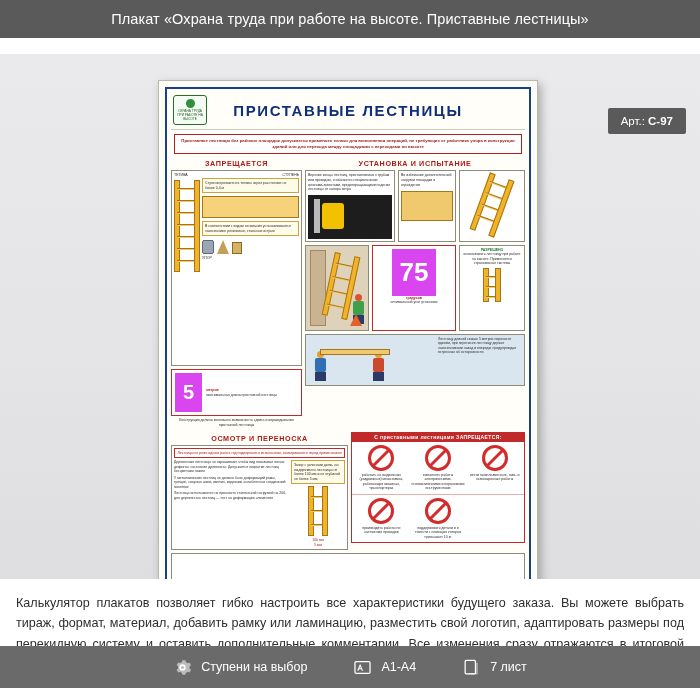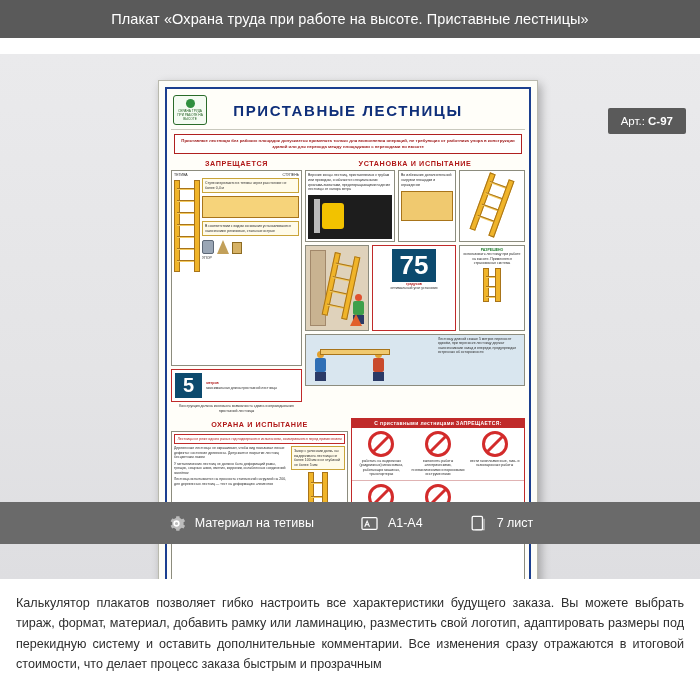--- a/index.html
+++ b/index.html
@@ -130,23 +130,23 @@
     content: ""; position: absolute; top: 0; bottom: 0; width: 4px;
     background: #f0b429; border: 1px solid #a8741a;
   }
   .ladder:before { left: 0; }
   .ladder:after { right: 0; }
   .rung {
     position: absolute; left: 3px; right: 3px; height: 2px;
     background: #f4c95d; border-top: 1px solid #a8741a;
   }
   .numbox {
-    background: #0c4a6e; color: #fff;
+    background: #d946ef; color: #fff;
     font-weight: bold; font-size: 20px;
-    padding: 1px 8px; display: inline-block;
+    padding: 8px 8px; display: inline-block;
   }
   .numbox.big { font-size: 26px; }
 
   .prohibit-head {
     background: #c02a2a; color: #fff;
     font-size: 5px; font-weight: bold;
     text-align: center; padding: 2px;
     letter-spacing: .4px;
   }
   .ban {
@@ -193,21 +193,21 @@
     color: #fff;
     display: flex;
     align-items: center;
     justify-content: center;
     gap: 46px;
     font-size: 12.5px;
   }
   .bb-item { display: flex; align-items: center; gap: 9px; }
   .bb-ico { width: 19px; height: 19px; display: block; }
 
-  .wrap { position: relative; width: 700px; height: 544px; }
+  .wrap { position: relative; width: 700px; height: 688px; }
 </style>
 </head>
 <body>
 
 <div class="wrap">
 
   <div class="topbar">
     <span>Плакат «Охрана труда при работе на высоте. Приставные лестницы»</span>
   </div>
 
@@ -345,21 +345,21 @@
               </div>
               <div style="position:absolute;left:14px;top:14px;width:70px;height:6px;background:#f0c96f;border:1px solid #a8741a"></div>
               <div class="tiny" style="position:absolute;right:2px;top:2px;width:84px">Лестницу длиной свыше 5 метров переносят вдвоём, при переноске лестницу держат наконечниками назад и впереди, предупреждая встречных об осторожности</div>
             </div>
           </div>
         </div>
 
         <div style="display:flex;gap:3px;margin-top:4px">
 
           <div style="width:50%">
-            <div class="sect-title">ОХРАНА И ИСПЫТАНИЕ</div>
+            <div class="sect-title">ОСМОТР И ПЕРЕНОСКА</div>
             <div class="panel" style="padding:2px">
               <div class="tiny c" style="border:1px solid #c02a2a;color:#b01818;padding:2px;margin-bottom:2px">Лестницы не реже одного раза в год подвергаются испытаниям, осматриваются перед применением</div>
               <div style="display:flex;gap:2px">
                 <div style="flex:1">
                   <div class="tiny" style="margin-bottom:2px">Деревянные лестницы не окрашивают, чтобы вид показывал явные дефекты: состояние древесины. Допускается покрытие лестниц бесцветным лаком</div>
                   <div class="tiny">У металлических лестниц не должно быть деформаций рамы, трещин, сварных швов, вмятин, коррозии, ослабленных соединений заклёпок</div>
                   <div class="tiny" style="margin-top:2px">Лестница испытывается на прочность статической нагрузкой на 200, для деревянных лестниц — тест на деформацию элементов</div>
                 </div>
                 <div style="width:54px">
                   <div class="tiny" style="border:1px solid #c9a43a;background:#fffbe9;padding:2px">Зазор с уклонами долж- ны выдерживать лестницы не более 100 мм и не глубиной не более 5 мм</div>
@@ -433,21 +433,21 @@
 
   <div class="desc">Калькулятор плакатов позволяет гибко настроить все характеристики будущего заказа. Вы можете выбрать тираж, формат, материал, добавить рамку или ламинацию, разместить свой логотип, адаптировать размеры под перекидную систему и оставить дополнительные комментарии. Все изменения сразу отражаются в итоговой стоимости, что делает процесс заказа быстрым и прозрачным</div>
 
   <div class="bottombar">
 
     <div class="bb-item">
       <svg class="bb-ico" viewBox="0 0 24 24">
         <path fill="#ffffff" d="M12 8a4 4 0 1 0 0 8 4 4 0 0 0 0-8zm0 6a2 2 0 1 1 0-4 2 2 0 0 1 0 4z"></path>
         <path fill="#ffffff" d="M21 12c0-.5-.05-1-.13-1.47l2.01-1.43-2-3.46-2.3.86a8.7 8.7 0 0 0-2.5-1.45L15.7 2.7h-4l-.38 2.35c-.9.33-1.74.8-2.49 1.4l-2.3-.85-2 3.46 2 1.43A9.4 9.4 0 0 0 6.4 12c0 .5.05 1 .13 1.47l-2.01 1.43 2 3.46 2.3-.86c.75.6 1.6 1.07 2.5 1.4l.38 2.35h4l.38-2.35a8.7 8.7 0 0 0 2.5-1.4l2.3.86 2-3.46-2.01-1.43c.08-.47.13-.97.13-1.47z" opacity=".55"></path>
       </svg>
-      <span>Материал на тетивы</span>
+      <span>Ступени на выбор</span>
     </div>
 
     <div class="bb-item">
       <svg class="bb-ico" viewBox="0 0 24 24">
         <rect x="2.5" y="4.5" width="19" height="15" rx="1.5" fill="none" stroke="#ffffff" stroke-width="1.6"></rect>
         <path d="M6 16l3-7 3 7M7 13.5h4" fill="none" stroke="#ffffff" stroke-width="1.4"></path>
       </svg>
       <span>А1-А4</span>
     </div>
 

